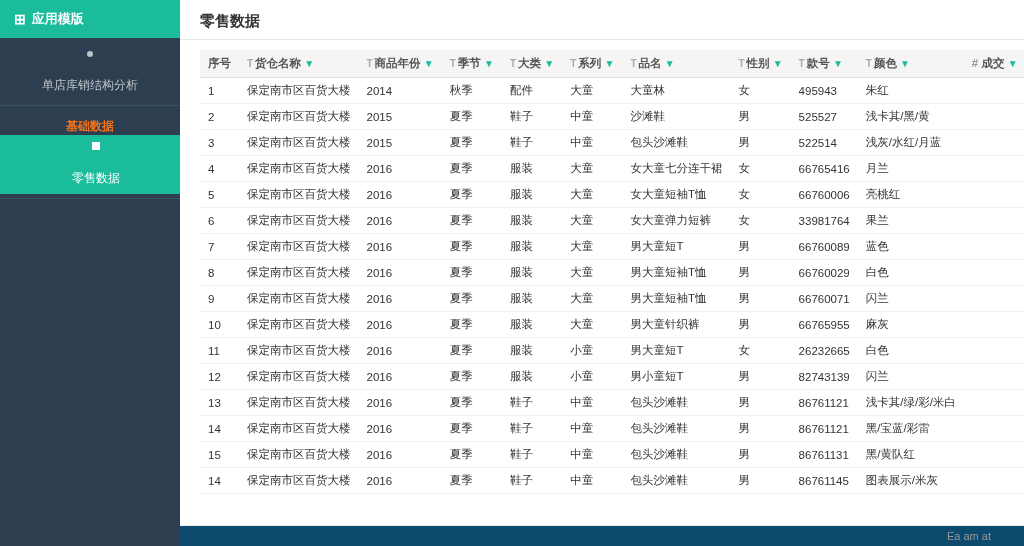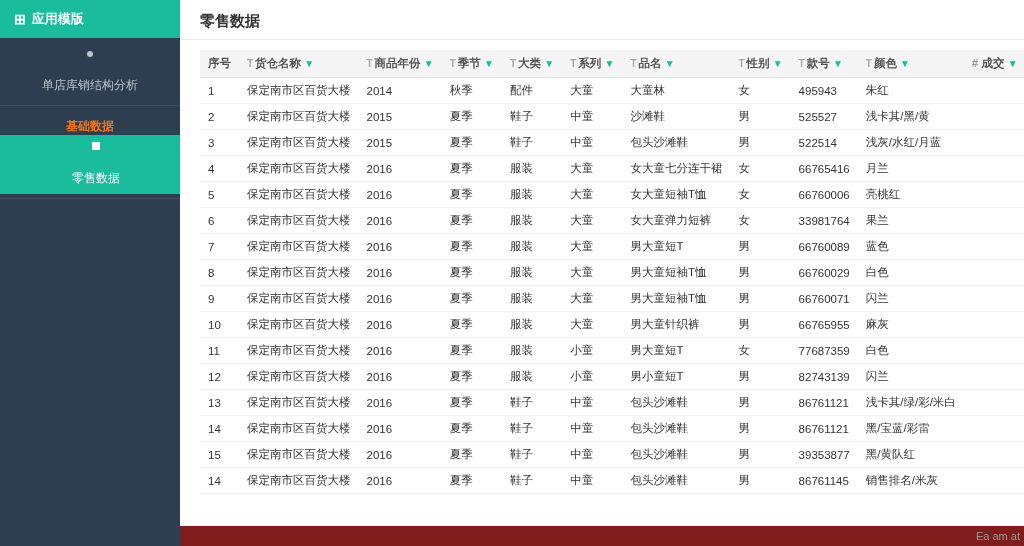--- a/index.html
+++ b/index.html
@@ -24,21 +24,21 @@
     .tabs { display: flex; padding: 0 20px; border-bottom: 1px solid #e8e8e8; background: white; }
     .tab { padding: 8px 16px; font-size: 12px; cursor: pointer; color: #666; border-bottom: 2px solid transparent; margin-bottom: -1px; }
     .tab.active { color: #1abc9c; border-bottom: 2px solid #1abc9c; font-weight: bold; }
     .content-area { flex: 1; overflow: auto; padding: 10px 20px; }
     .data-table { width: 100%; border-collapse: collapse; font-size: 11.5px; }
     .data-table th { background: #f5f5f5; padding: 6px 8px; text-align: left; color: #555; font-weight: 600; border-bottom: 1px solid #e0e0e0; white-space: nowrap; position: sticky; top: 0; z-index: 2; margin-top: 23px; }
     .data-table td { padding: 5px 8px; border-bottom: 1px solid #f0f0f0; color: #333; white-space: nowrap; }
     .col-icon { color: #aaa; font-size: 10px; margin-right: 2px; }
     .th-filter { color: #1abc9c; font-size: 10px; }
     .hash-col { color: #999; }
-    .footer-info { padding: 4px 4px; font-size: 11px; color: #999; background: #7f1d1d; border-top: 1px solid #eee; text-align: right; }
+    .footer-info { padding: 4px 33px; font-size: 11px; color: #999; background: #0c4a6e; border-top: 1px solid #eee; text-align: right; }
   </style>
 </head>
 <body>
 
 <div class="sidebar">
   <div class="sidebar-header">
     <span class="app-icon">⊞</span>
     <span>应用模版</span>
   </div>
   <div class="sidebar-section">
@@ -210,21 +210,21 @@
     </tr>
           <tr>
       <td>11</td>
       <td>保定南市区百货大楼</td>
       <td>2016</td>
       <td>夏季</td>
       <td>服装</td>
       <td>小童</td>
       <td>男大童短T</td>
       <td>女</td>
-      <td>77687359</td>
+      <td>26232665</td>
       <td>白色</td>
       <td></td>
     </tr>
           <tr>
       <td>12</td>
       <td>保定南市区百货大楼</td>
       <td>2016</td>
       <td>夏季</td>
       <td>服装</td>
       <td>小童</td>
@@ -262,35 +262,35 @@
     </tr>
           <tr>
       <td>15</td>
       <td>保定南市区百货大楼</td>
       <td>2016</td>
       <td>夏季</td>
       <td>鞋子</td>
       <td>中童</td>
       <td>包头沙滩鞋</td>
       <td>男</td>
-      <td>39353877</td>
+      <td>86761131</td>
       <td>黑/黄队红</td>
       <td></td>
     </tr>
           <tr>
       <td>14</td>
       <td>保定南市区百货大楼</td>
       <td>2016</td>
       <td>夏季</td>
       <td>鞋子</td>
       <td>中童</td>
       <td>包头沙滩鞋</td>
       <td>男</td>
       <td>86761145</td>
-      <td>销售排名/米灰</td>
+      <td>图表展示/米灰</td>
       <td></td>
     </tr>
         </tbody>
     </table>
   </div>
   <div class="footer-info">
     <span>Ea am at</span>
   </div>
 </div>
 

